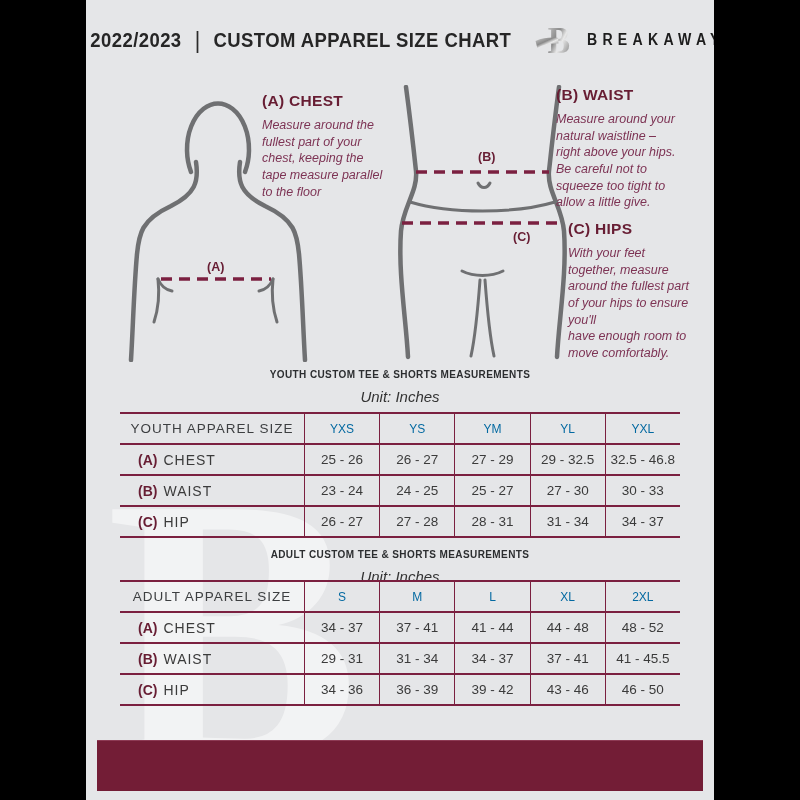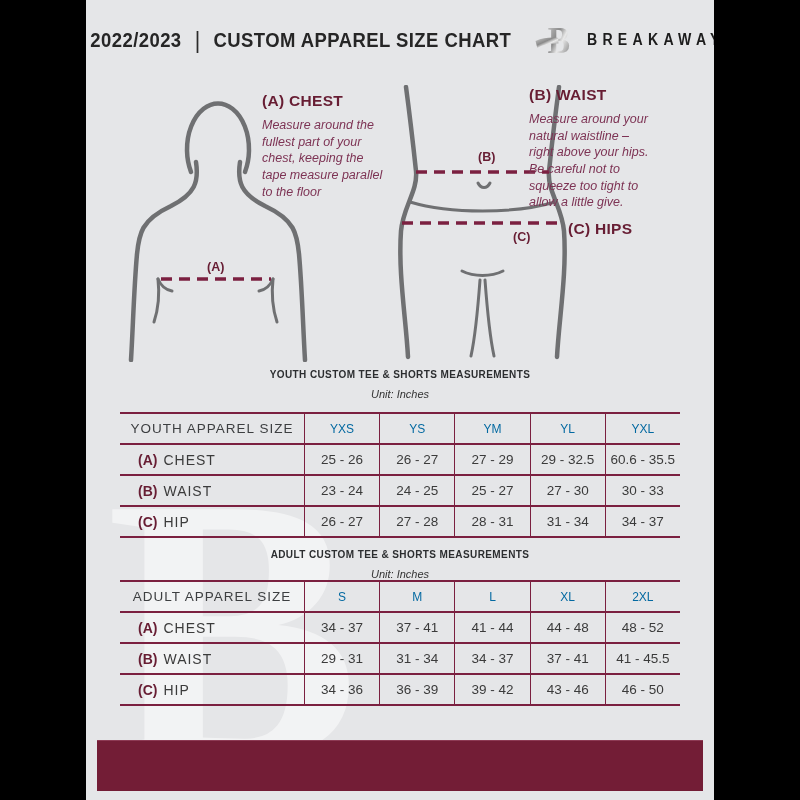--- a/index.html
+++ b/index.html
@@ -40,21 +40,21 @@
   .fig-label{font-family:"Liberation Sans",sans-serif;font-size:12.5px;font-weight:bold;fill:var(--heading);}
 
   .guide-block{position:absolute;}
   .guide-heading{font-size:15.5px;font-weight:bold;color:var(--heading);letter-spacing:0.3px;}
   .guide-body{margin-top:7px;font-size:12.5px;font-style:italic;font-weight:500;color:var(--bodytext);
     line-height:1.33;white-space:pre-line;}
 
   
   .tbl-title{position:absolute;width:628px;text-align:center;font-weight:bold;font-size:10px;
     color:var(--ink);letter-spacing:0.4px;}
-  .tbl-unit{position:absolute;width:628px;text-align:center;font-style:italic;font-size:11px;color:#333;}
+  .tbl-unit{position:absolute;width:628px;text-align:center;font-style:italic;font-size:15px;color:#333;}
   .size-table{position:absolute;left:34px;width:560px;}
   .t-row{display:grid;grid-template-columns:184px repeat(5,75.2px);height:31px;border-bottom:2px solid var(--line);}
   .t-row.head{border-top:2px solid var(--line);height:33px;}
   .t-cell{display:flex;align-items:center;justify-content:center;border-left:1.6px solid var(--line);
     font-size:13.5px;color:var(--cell);}
   .t-cell.first{border-left:none;justify-content:flex-start;padding-left:18px;}
   .t-row.head .t-cell{font-weight:normal;color:#0369a1;font-size:12px;}
   .t-row.head .t-cell.first{font-weight:normal;justify-content:center;letter-spacing:1px;
     color:#3d3f41;font-size:13.5px;padding-left:0;}
   .row-prefix{color:var(--heading);font-weight:bold;margin-right:6px;font-size:14px;}
@@ -123,32 +123,39 @@
 
       <div class="guide-block" style="left:176px;top:92px;width:136px;">
         <div class="guide-heading">(A) CHEST</div>
         <div class="guide-body">Measure around the
 fullest part of your
 chest, keeping the
 tape measure parallel
 to the floor</div>
       </div>
 
-      <div class="guide-block" style="left:443px;top:86px;width:152px;">
+      <div class="guide-block" style="left:470px;top:86px;width:152px;">
         <div class="guide-heading">(B) WAIST</div>
         <div class="guide-body">Measure around your
 natural waistline –
 right above your hips.
 Be careful not to
 squeeze too tight to
 allow a little give.</div>
       </div>
 
       <div class="guide-block" style="left:482px;top:220px;width:156px;">
         <div class="guide-heading">(C) HIPS</div>
+        <div class="guide-body">With your feet
+together, measure
+around the fullest part
+of your hips to ensure
+you'll
+have enough room to
+move comfortably.</div>
       </div>
 
       <div class="tbl-title" style="top:369px;">YOUTH CUSTOM TEE &amp; SHORTS MEASUREMENTS</div>
       <div class="tbl-unit" style="top:388px;">Unit: Inches</div>
 
       <div class="size-table" style="top:412px;">
         <div class="t-row head">
           <div class="t-cell first">YOUTH APPAREL SIZE</div>
           <div class="t-cell">YXS</div>
           <div class="t-cell">YS</div>
@@ -158,21 +165,21 @@
         </div>
         <div class="t-row">
           <div class="t-cell first">
             <span class="row-prefix">(A)</span>
             <span class="row-label">CHEST</span>
           </div>
           <div class="t-cell">25 - 26</div>
           <div class="t-cell">26 - 27</div>
           <div class="t-cell">27 - 29</div>
           <div class="t-cell">29 - 32.5</div>
-          <div class="t-cell">60.6 - 35.5</div>
+          <div class="t-cell">32.5 - 46.8</div>
         </div>
         <div class="t-row">
           <div class="t-cell first">
             <span class="row-prefix">(B)</span>
             <span class="row-label">WAIST</span>
           </div>
           <div class="t-cell">23 - 24</div>
           <div class="t-cell">24 - 25</div>
           <div class="t-cell">25 - 27</div>
           <div class="t-cell">27 - 30</div>

